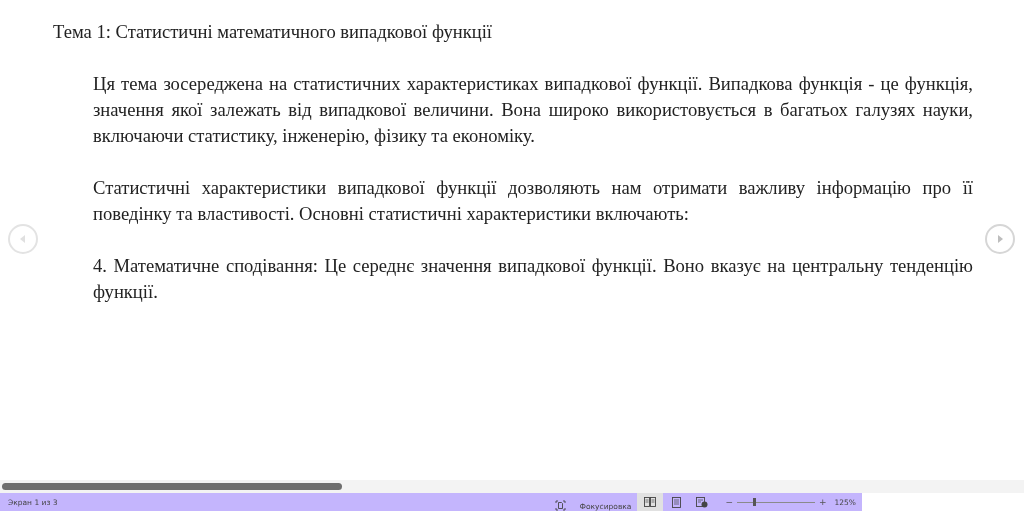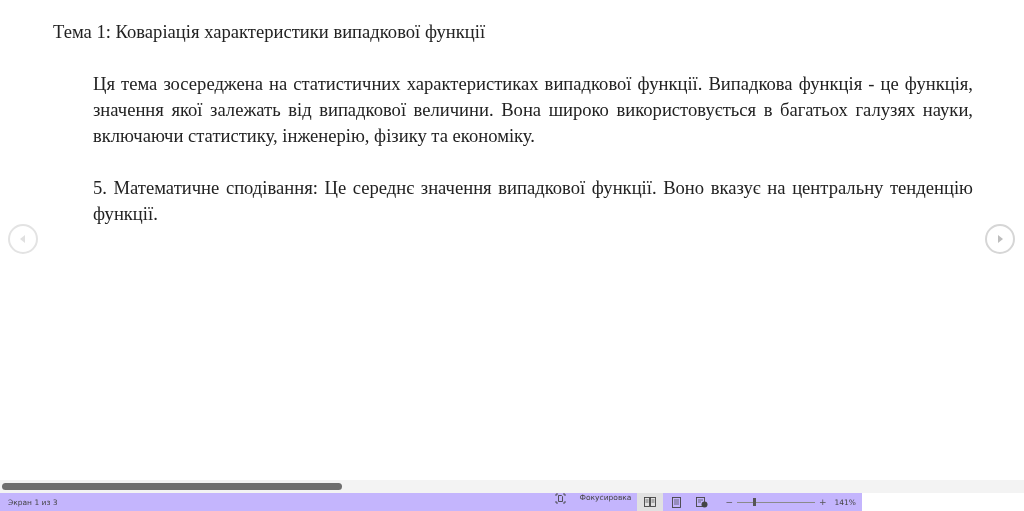--- a/index.html
+++ b/index.html
@@ -53,21 +53,21 @@
       color: #444444;
     }
     .status-left {
       position: absolute; left: 8px; top: 5px;
     }
     .status-right {
       position: absolute; right: 0; top: 0; height: 18px;
       display: flex; align-items: center;
     }
     .focus-btn {
-      display: flex; align-items: flex-start; gap: 14px;
+      display: flex; align-items: flex-end; gap: 14px;
       height: 18px; padding: 0 6px 0 6px;
       cursor: pointer;
     }
     .view-btn {
       width: 26px; height: 18px;
       display: flex; align-items: center; justify-content: center;
       cursor: pointer;
     }
     .view-btn.active { background: #e1e1e1; }
     .zoom-group {
@@ -84,23 +84,24 @@
     .zoom-track .knob {
       position: absolute; left: 16px; top: 1px; width: 3px; height: 8px; background: #555;
     }
     .zoom-pct { margin-left: 8px; margin-right: 6px; font-size: 7.5px; color: #444; cursor: pointer; }
   </style>
 </head>
 <body>
 
 <div class="page">
   <div class="content">
-    <div class="title">Тема 1: Коваріація характеристики випадкової функції</div>
+    <div class="title">Тема 1: Статистичні математичного випадкової функції</div>
     <p>Ця тема зосереджена на статистичних характеристиках випадкової функції. Випадкова функція - це функція, значення якої залежать від випадкової величини. Вона широко використовується в багатьох галузях науки, включаючи статистику, інженерію, фізику та економіку.</p>
-    <p>5. Математичне сподівання: Це середнє значення випадкової функції. Воно вказує на центральну тенденцію функції.</p>
+    <p>Статистичні характеристики випадкової функції дозволяють нам отримати важливу інформацію про її поведінку та властивості. Основні статистичні характеристики включають:</p>
+    <p>4. Математичне сподівання: Це середнє значення випадкової функції. Воно вказує на центральну тенденцію функції.</p>
   </div>
 
   <div class="nav-arrow nav-prev">
     <svg width="12" height="12" viewBox="0 0 12 12">
       <path d="M8 2 L3 6 L8 10 Z" fill="#e0e0e0"></path>
     </svg>
   </div>
   <div class="nav-arrow nav-next">
     <svg width="12" height="12" viewBox="0 0 12 12">
       <path d="M4 2 L9 6 L4 10 Z" fill="#bdbdbd"></path>
@@ -146,15 +147,15 @@
     </div>
 
     <div class="zoom-group">
       <span class="zoom-sym">−</span>
       <div class="zoom-track">
         <div class="line"></div>
         <div class="knob"></div>
       </div>
       <span class="zoom-sym">+</span>
     </div>
-    <span class="zoom-pct">141%</span>
+    <span class="zoom-pct">125%</span>
   </div>
 </div>
 
 </body></html>

